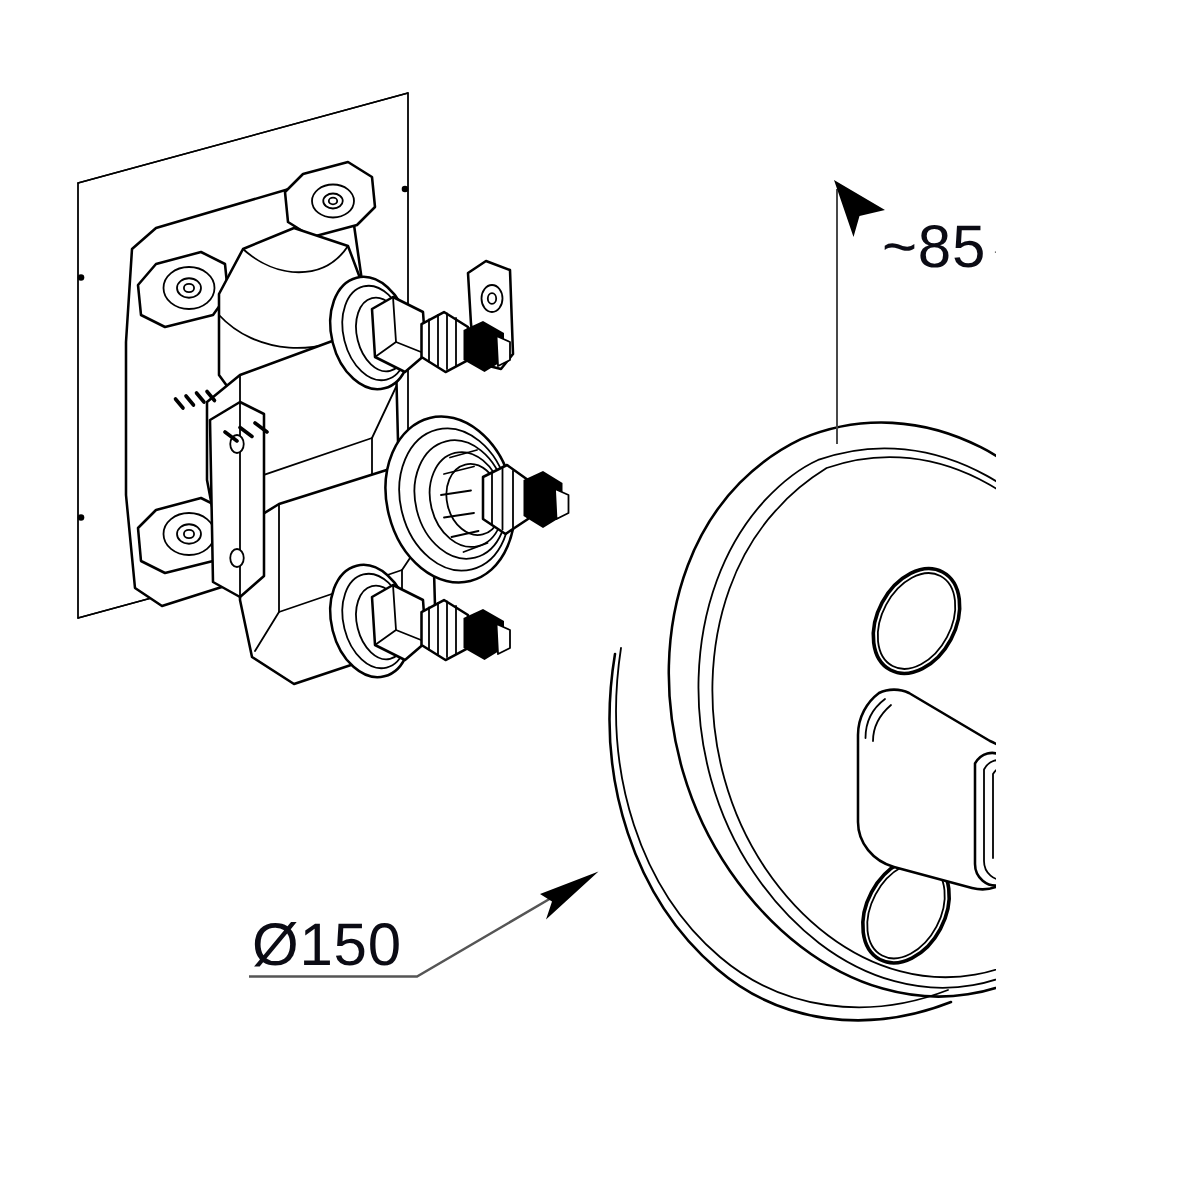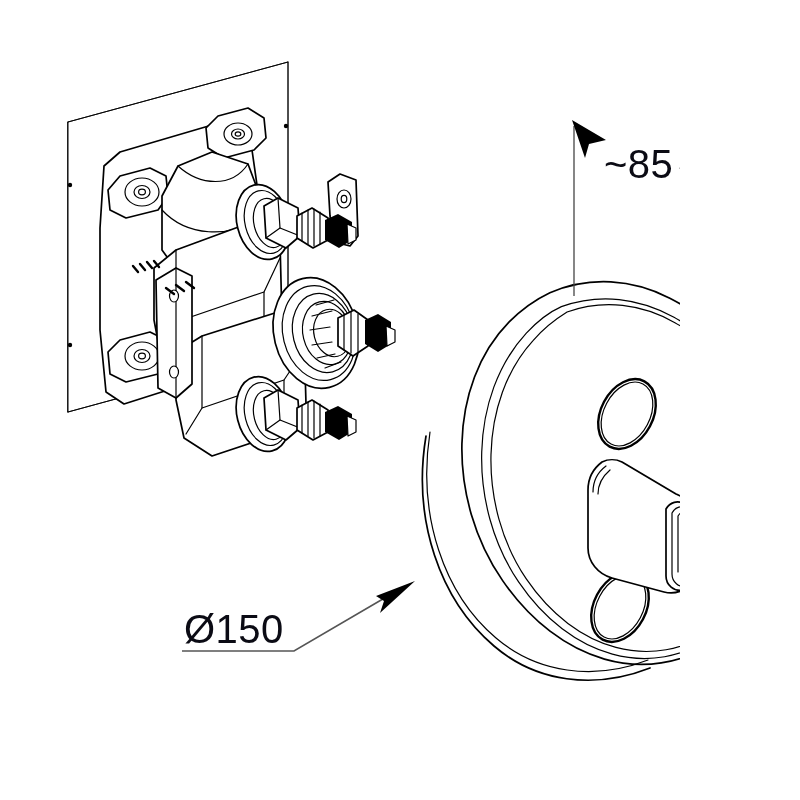--- a/index.html
+++ b/index.html
@@ -10,21 +10,20 @@
   }
   body {
     font-family: "Liberation Sans", sans-serif;
   }
   #drawing-root {
     position: relative;
     width: 664px;
     height: 800px;
     background: #ffffff;
     overflow: hidden;
-    padding-left: 16px;
   }
   #drawing-svg {
     display: block;
     width: 800px;
     height: 800px;
   }
   .dim-text {
     font-family: "Liberation Sans", sans-serif;
     font-size: 40px;
     fill: #0b0b14;

